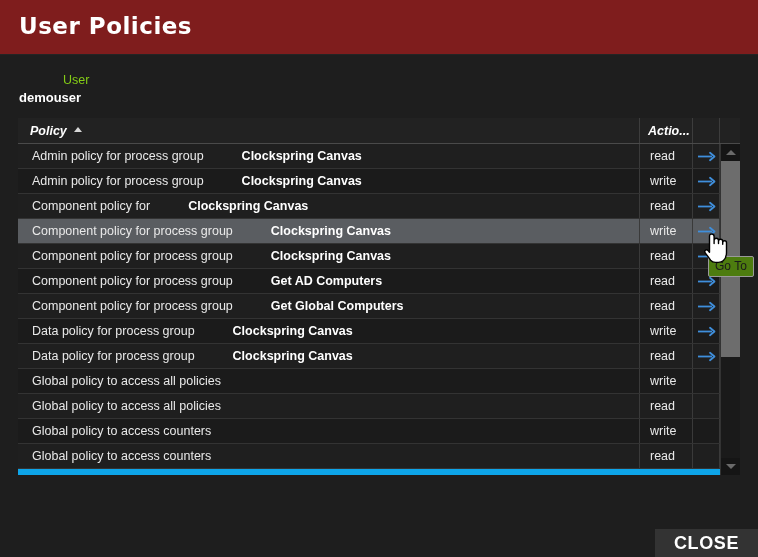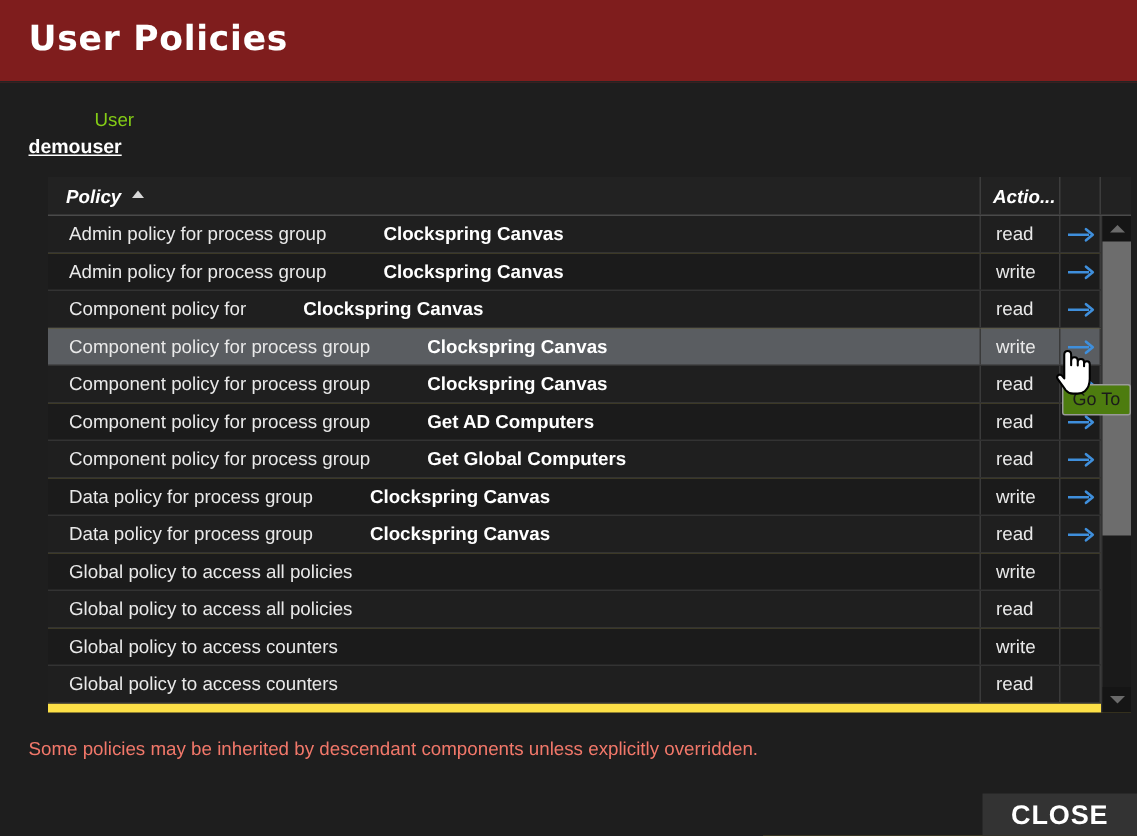--- a/index.html
+++ b/index.html
@@ -54,31 +54,30 @@
     color: #84cc16;
     line-height: 16px;
     margin-left: 44px;
   }
   .user-value {
     font-size: 13px;
     font-weight: bold;
     color: #ffffff;
     line-height: 17px;
     margin-top: 1px;
-    text-decoration: underline;
   }
 
   
   .table-wrap {
     position: absolute;
-    left: 32px;
+    left: 18px;
     top: 118px;
     width: 722px;
     height: 357px;
-    background: #fde047;
+    background: #0ea5e9;
   }
   .thead {
     display: flex;
     height: 26px;
     background: #222222;
     border-bottom: 1px solid #4a4a4a;
     box-sizing: border-box;
   }
   .th {
     font-size: 12.5px;
@@ -445,16 +444,15 @@
   </div>
 
   <div class="tooltip">Go To</div>
 
   <div class="cursor">
     <svg width="26" height="34" viewBox="0 0 26 34">
       <path d="M6.5 17.5 L6.5 5.5 Q6.5 3 8.8 3 Q11.1 3 11.1 5.5 L11.1 12.5 L11.1 9.5 Q11.1 7.2 13.3 7.2 Q15.5 7.2 15.5 9.5 L15.5 12.6 L15.5 10.4 Q15.5 8.3 17.6 8.3 Q19.7 8.3 19.7 10.4 L19.7 13.2 L19.7 11.7 Q19.7 9.8 21.6 9.8 Q23.5 9.8 23.5 11.8 L23.5 21.5 Q23.5 27 20.2 29.8 Q18.4 31.4 15.4 31.4 L12.4 31.4 Q9.4 31.4 7.6 29.2 L2.2 21.8 Q1.1 20.3 2.4 19.2 Q3.8 18.1 5.1 19.6 L6.5 21.3 Z" fill="#ffffff" stroke="#000000" stroke-width="1.4" stroke-linejoin="round"></path>
     </svg>
   </div>
 
-  <div class="warning">Some policies may be inherited by descendant components unless explicitly overridden.</div>
   <div class="close-btn">CLOSE</div>
 
 </div>
 
 </body></html>

